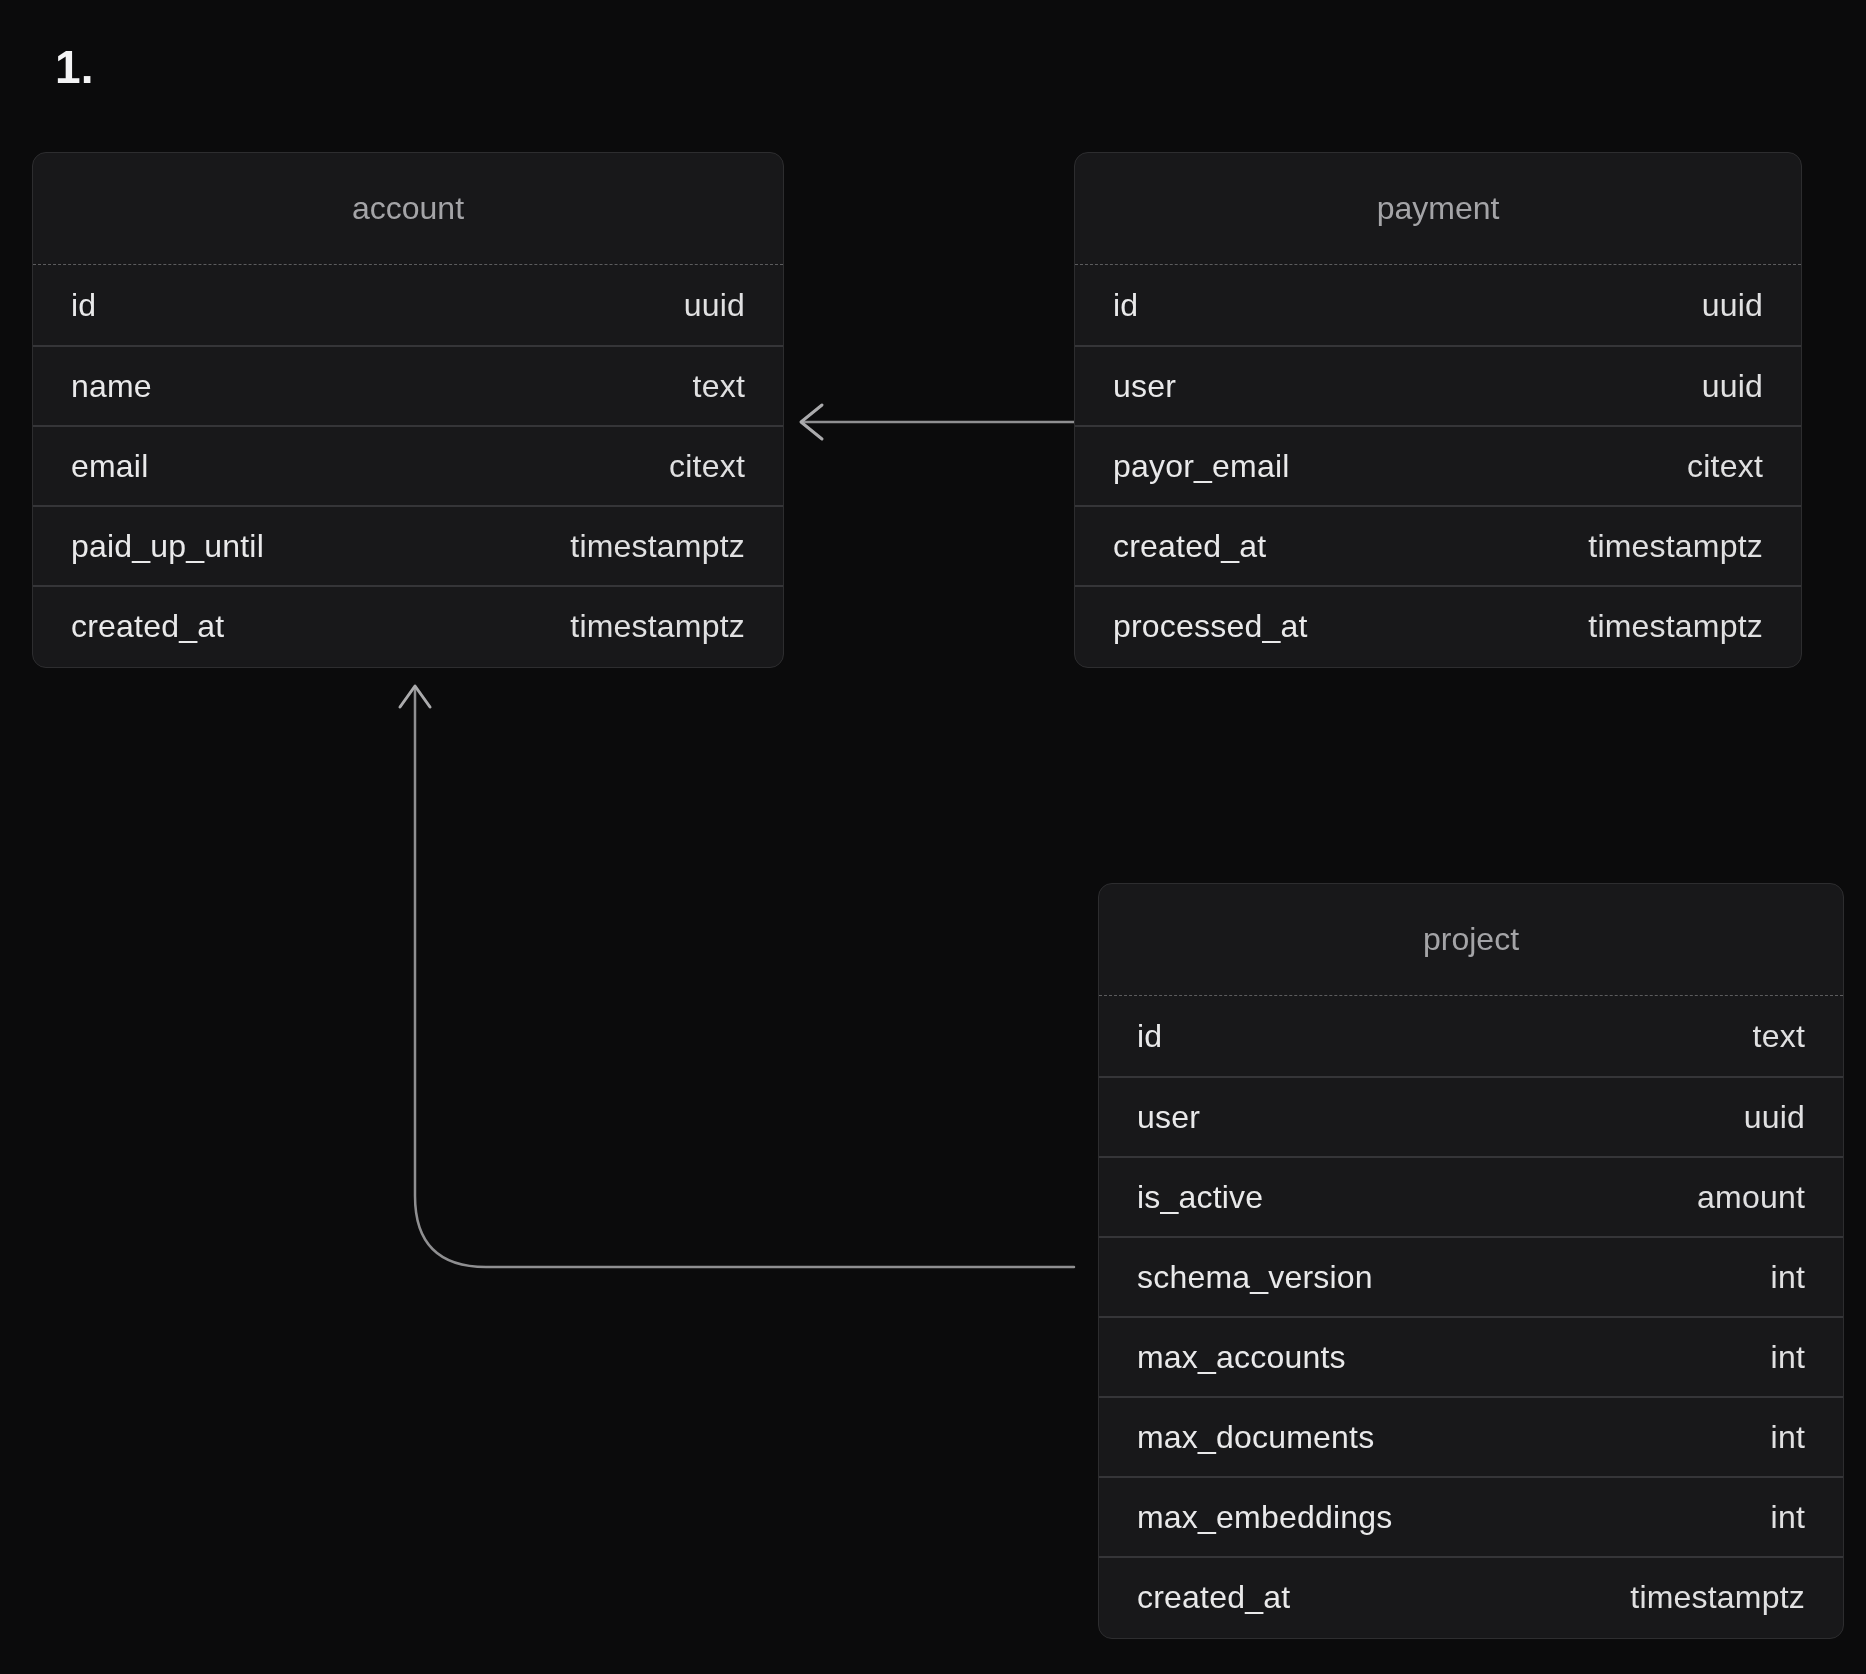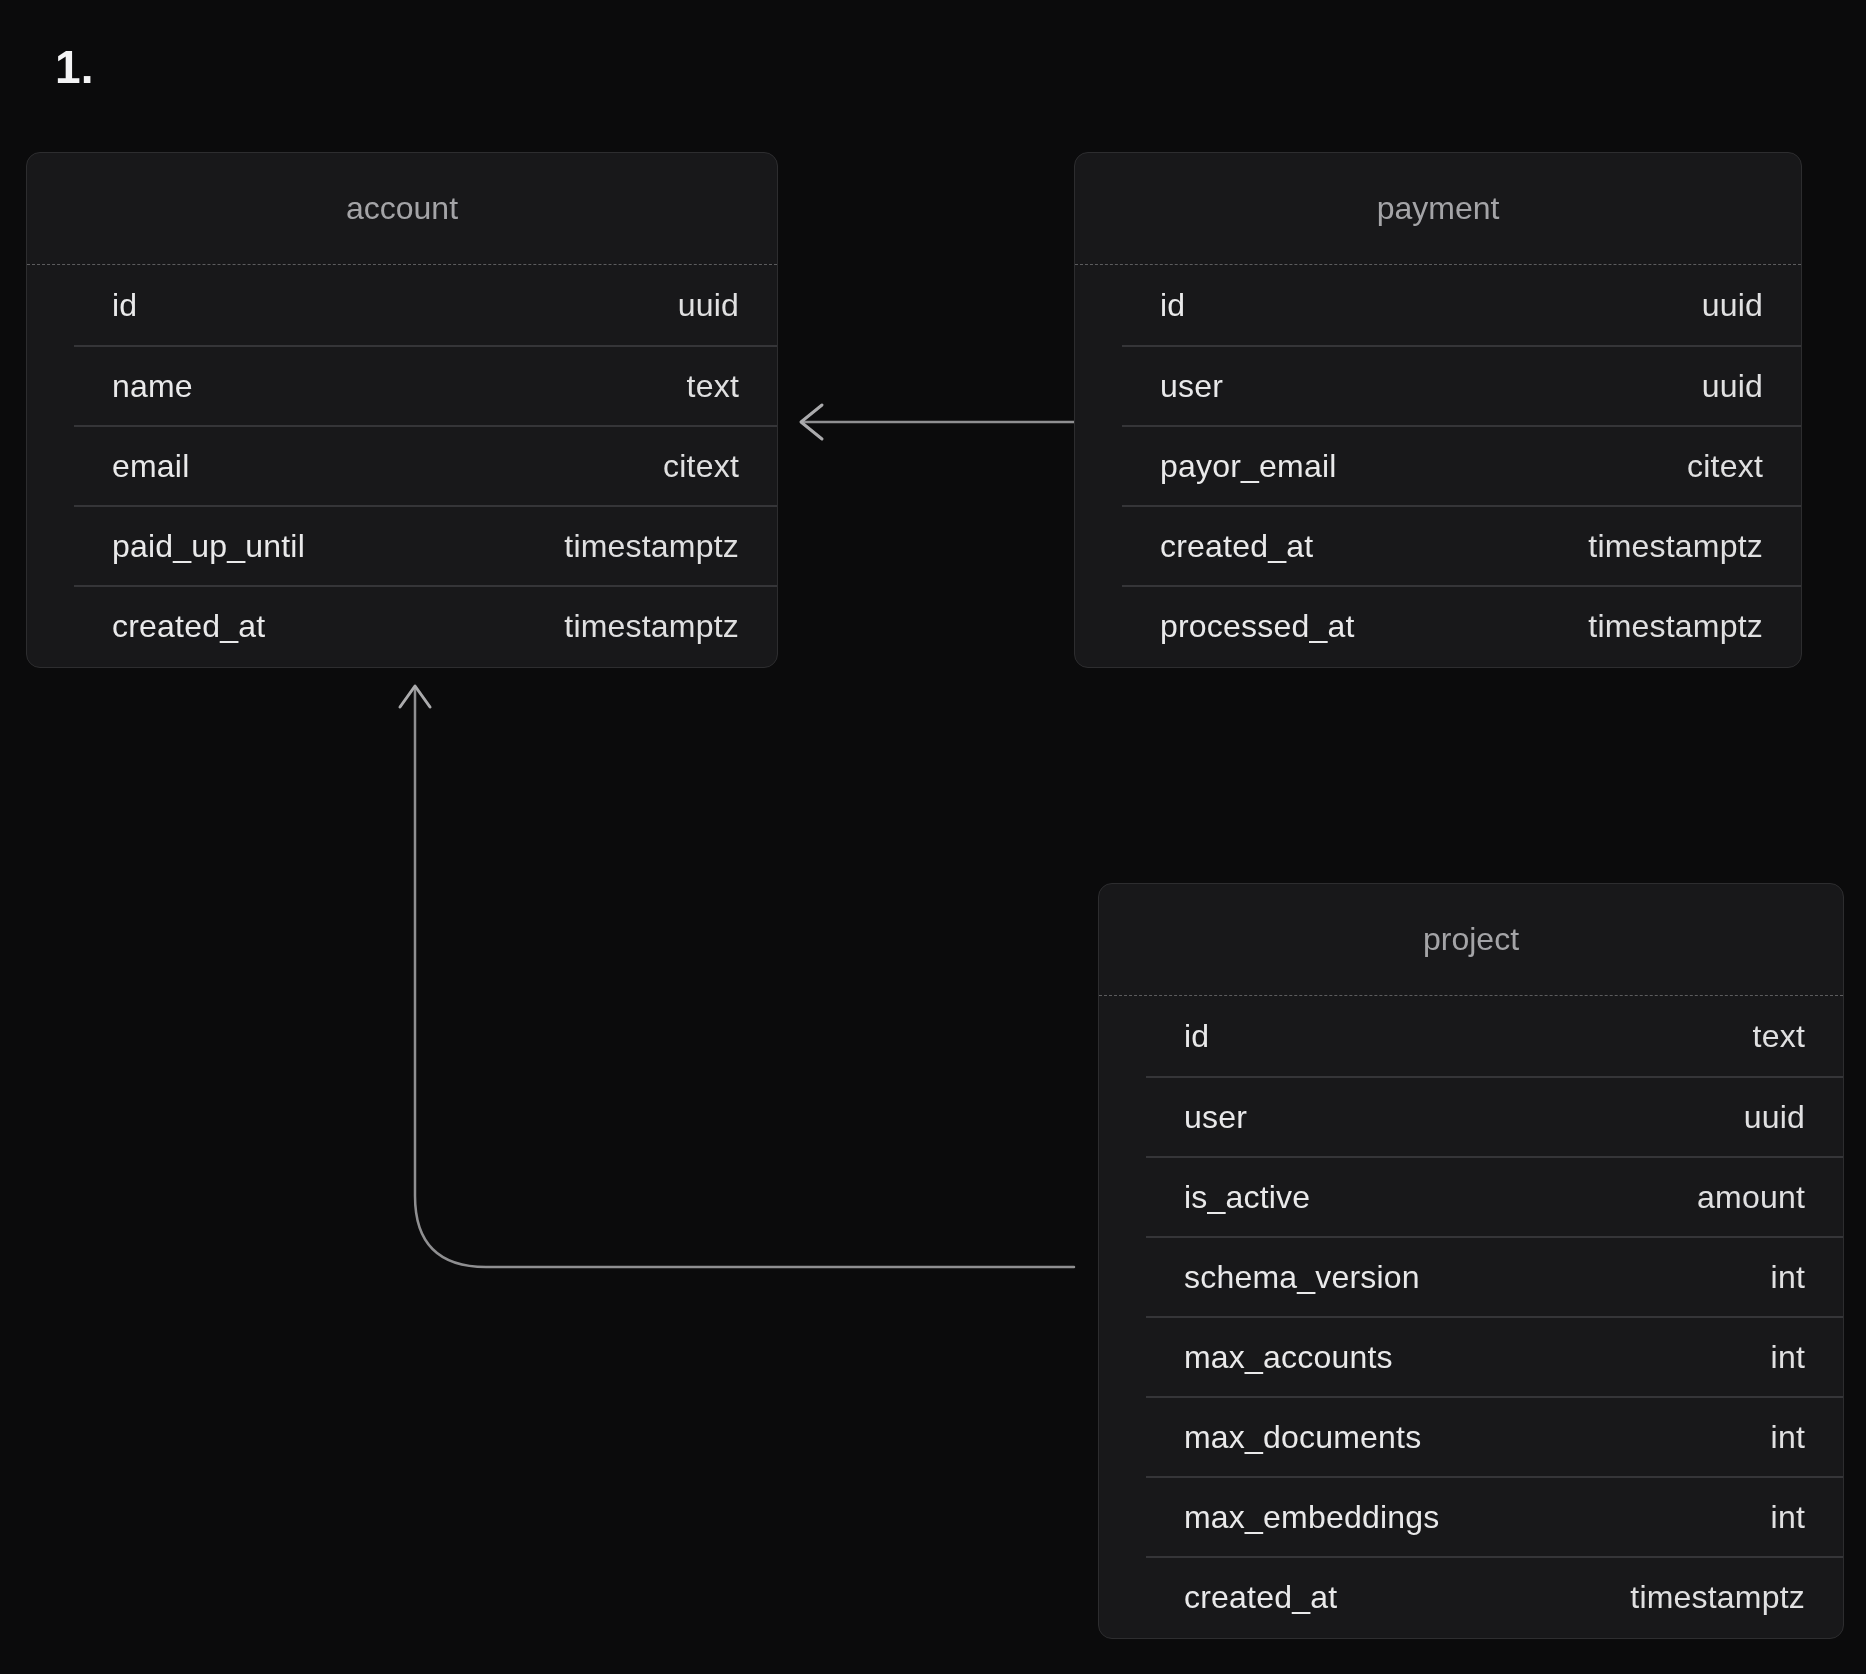--- a/index.html
+++ b/index.html
@@ -57,41 +57,40 @@
   .connectors polyline { stroke: var(--connector-head); stroke-width: 3; }
 
   .table-card {
     position: absolute;
     background: var(--card-background);
     border: 1px solid var(--card-border);
     border-radius: 14px;
     padding-bottom: 2px;
     overflow: hidden;
   }
-  .table-card.account { left: 26px;   top: 152px; width: 752px; }
+  .table-card.account { left: 32px;   top: 152px; width: 752px; }
   .table-card.payment { left: 1074px; top: 152px; width: 728px; }
   .table-card.project { left: 1098px; top: 883px; width: 746px; }
 
   .table-header {
     height: 112px;
     display: flex;
     align-items: center;
     justify-content: center;
     font-size: 32px;
     color: var(--header-text);
     border-bottom: 1px dashed var(--header-divider);
   }
   .table-row {
     height: 80px;
     display: flex;
     align-items: center;
     justify-content: space-between;
     padding: 0 38px;
     font-size: 32px;
-    margin-left: 47px;
   }
   .table-row + .table-row { border-top: 2px solid var(--row-separator); justify-content: space-between; }
   .field-name { color: var(--field-text); letter-spacing: 0.2px; }
   .field-type { color: var(--type-text); letter-spacing: 0.2px; text-align: right; }
 </style>
 </head>
 <body>
 
 <div class="canvas">
 

